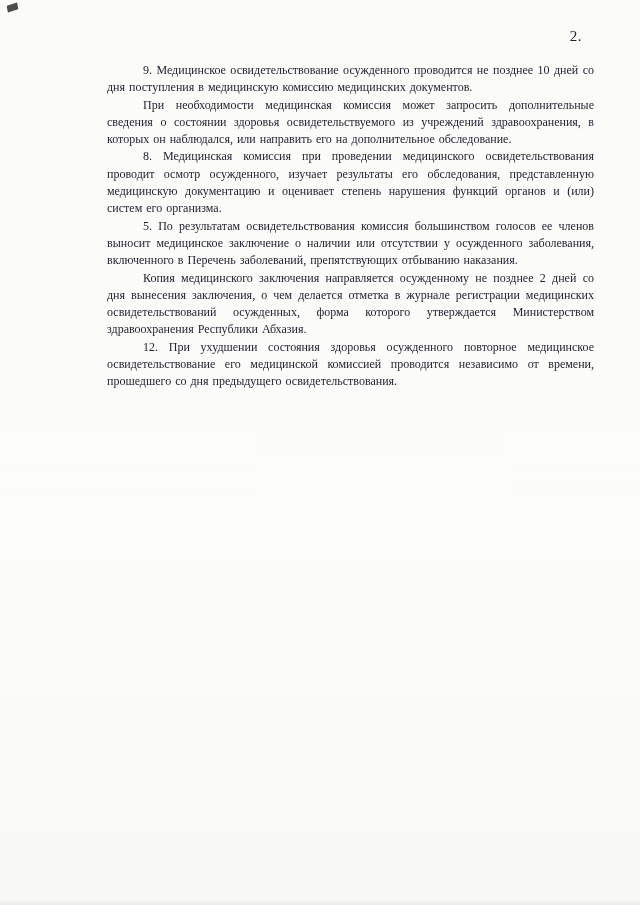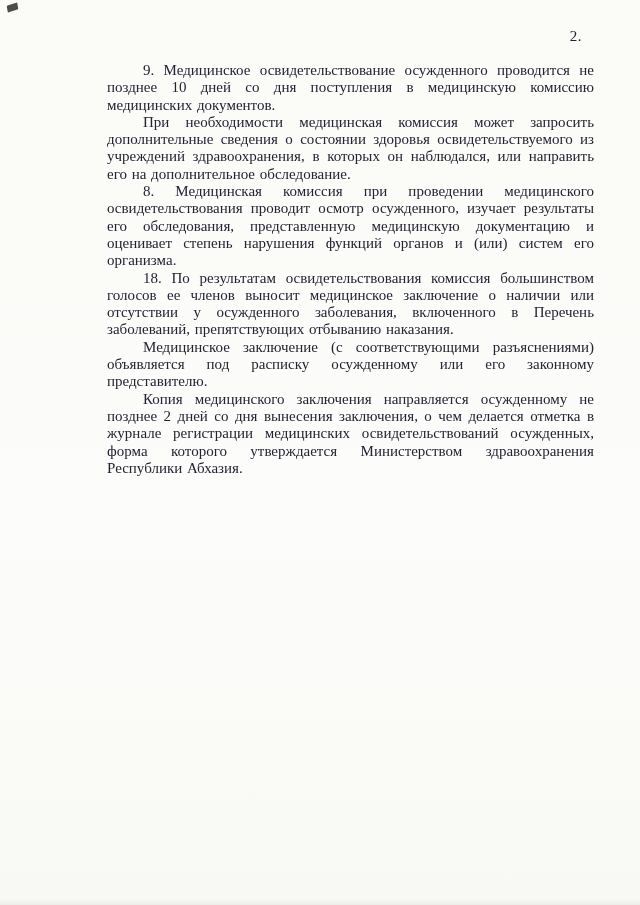--- a/index.html
+++ b/index.html
@@ -36,21 +36,21 @@
       right: 58px;
       font-size: 15px;
       letter-spacing: 0.5px;
       color: #232433;
     }
     .body-text {
       position: absolute;
       top: 62px;
       left: 107px;
       width: 487px;
-      font-size: 15px;
+      font-size: 12px;
       line-height: 17.3px;
       text-align: justify;
       color: #232433;
     }
     .body-text p.para {
       margin: 0;
       padding: 0;
       text-indent: 36px;
       word-spacing: 1px;
     }
@@ -69,20 +69,20 @@
 <div class="scan-page">
 
   <div class="corner-mark"></div>
 
   <div class="page-number">2.</div>
 
   <div class="body-text">
     <p class="para">9. Медицинское освидетельствование осужденного проводится не позднее 10 дней со дня поступления в медицинскую комиссию медицинских документов.</p>
     <p class="para">При необходимости медицинская комиссия может запросить дополнительные сведения о состоянии здоровья освидетельствуемого из учреждений здравоохранения, в которых он наблюдался, или направить его на дополнительное обследование.</p>
     <p class="para">8. Медицинская комиссия при проведении медицинского освидетельствования проводит осмотр осужденного, изучает результаты его обследования, представленную медицинскую документацию и оценивает степень нарушения функций органов и (или) систем его организма.</p>
-    <p class="para">18. По результатам освидетельствования комиссия большинством голосов ее членов выносит медицинское заключение о наличии или отсутствии у осужденного заболевания, включенного в Перечень заболеваний, препятствующих отбыванию наказания.</p>
-    <p class="para">Медицинское заключение (с соответствующими разъяснениями) объявляется под расписку осужденному или его законному представителю.</p>
+    <p class="para">5. По результатам освидетельствования комиссия большинством голосов ее членов выносит медицинское заключение о наличии или отсутствии у осужденного заболевания, включенного в Перечень заболеваний, препятствующих отбыванию наказания.</p>
     <p class="para">Копия медицинского заключения направляется осужденному не позднее 2 дней со дня вынесения заключения, о чем делается отметка в журнале регистрации медицинских освидетельствований осужденных, форма которого утверждается Министерством здравоохранения Республики Абхазия.</p>
+    <p class="para">12. При ухудшении состояния здоровья осужденного повторное медицинское освидетельствование его медицинской комиссией проводится независимо от времени, прошедшего со дня предыдущего освидетельствования.</p>
   </div>
 
   <div class="bottom-shade"></div>
 
 </div>
 
 </body></html>

